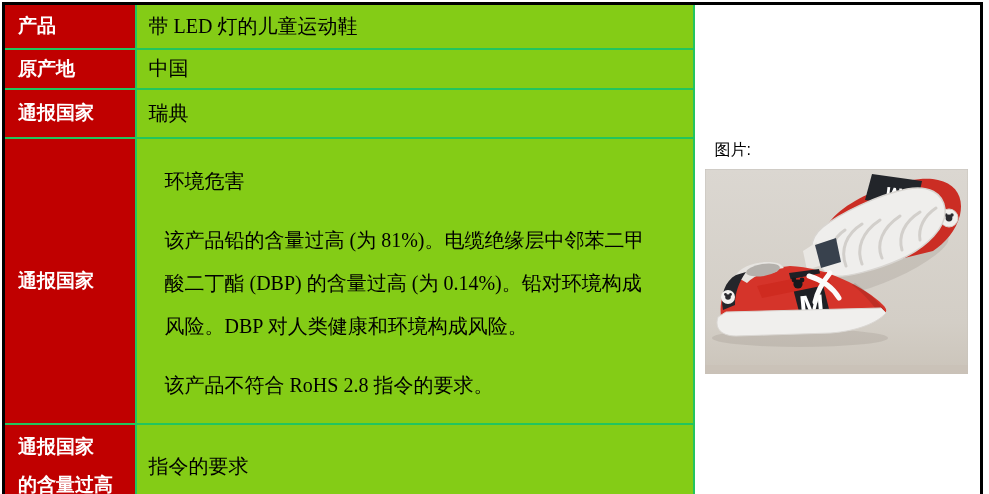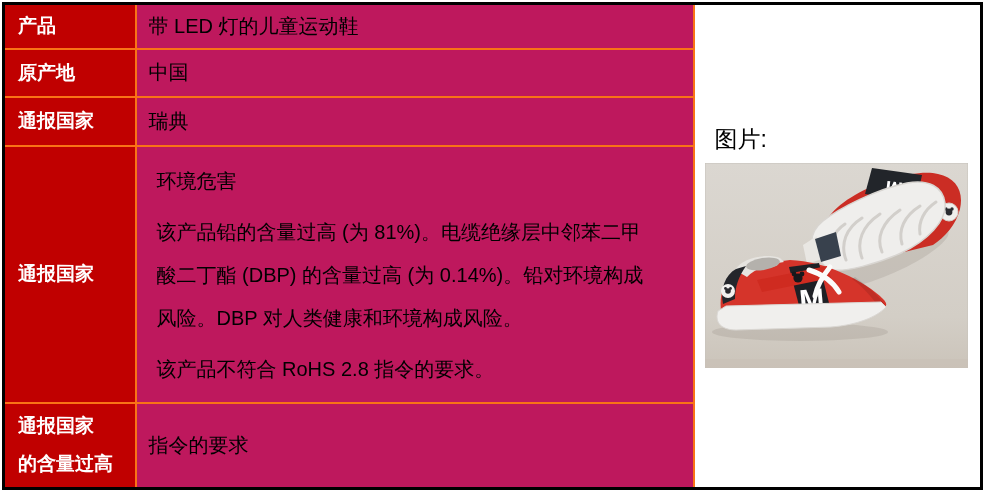--- a/index.html
+++ b/index.html
@@ -12,59 +12,60 @@
   }
   .page { position: relative; width: 989px; height: 494px; }
 
   table.alert-table {
     position: absolute; left: 2px; top: 2px;
     border-collapse: collapse;
     table-layout: fixed;
     border: 3px solid #000000;
   }
   table.alert-table td {
-    border: 2px solid #f97316;
+    border: 2px solid #22c55e;
     overflow: hidden;
   }
   col.c-label { width: 132px; }
   col.c-value { width: 558px; }
   col.c-photo { width: 288px; }
 
   td.label-cell {
     background: #C00000;
     color: #ffffff;
     font-weight: 700;
     font-size: 19px;
     padding: 0 6px 0 13px;
     vertical-align: middle;
   }
   td.value-cell {
     font-size: 20px;
     padding: 0 28px 0 12px;
     vertical-align: middle;
-    background: #be185d;
+    background: #84cc16;
+    font-family: Liberation Serif, serif;
   }
   td.risk-cell {
     vertical-align: top;
     padding-top: 5px;
   }
   .risk-cell p {
-    margin: 8px;
+    margin: 16px;
     line-height: 43px;
     font-size: 20px;
   }
   .measure-label div { line-height: 38px; }
 
   td.photo-cell {
     vertical-align: middle;
     background: #ffffff;
     padding: 0 10px 0 10px;
   }
   .photo-label {
-    font-size: 23px;
+    font-size: 16px;
     margin: 0 0 8px 10px;
     color: #000000;
   }
   .photo-frame {
     width: 263px; height: 205px;
     display: block;
     line-height: 0;
   }
 </style>
 </head>
@@ -137,21 +138,21 @@
             <path d="M104,107 C117,111 128,119 134,129"></path>
             <path d="M125,104 C117,114 112,123 110,133"></path>
           </g>
           <path d="M150,114 C164,124 175,134 180,142 L175,146 C167,134 156,122 147,116 Z" fill="#000000" opacity="0.10"></path>
           <path d="M13,148 C9,160 17,167 31,167 L126,164 C152,162 172,154 181,144
                    L176,139 L21,143 Z" fill="#f0efed" stroke="#dad7d3" stroke-width="1"></path>
         </svg>
       </td>
     </tr>
 
-    <tr style="height:48px;">
+    <tr style="height:40px;">
       <td class="label-cell">原产地</td>
       <td class="value-cell">中国</td>
     </tr>
 
     <tr style="height:49px;">
       <td class="label-cell">通报国家</td>
       <td class="value-cell">瑞典</td>
     </tr>
 
     <tr style="height:257px;">

